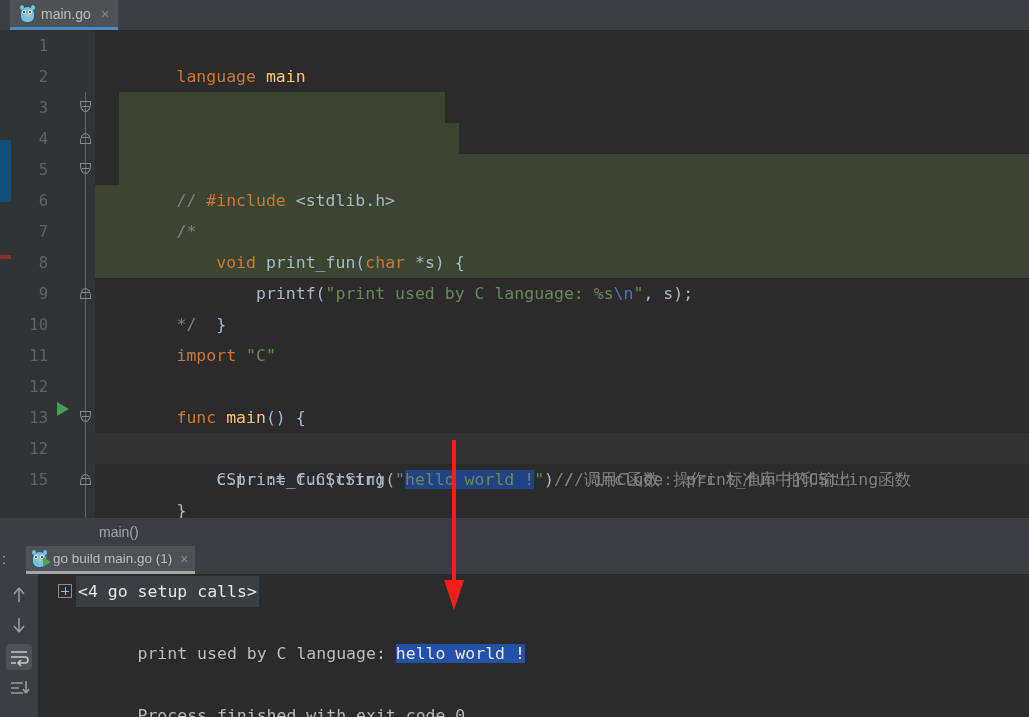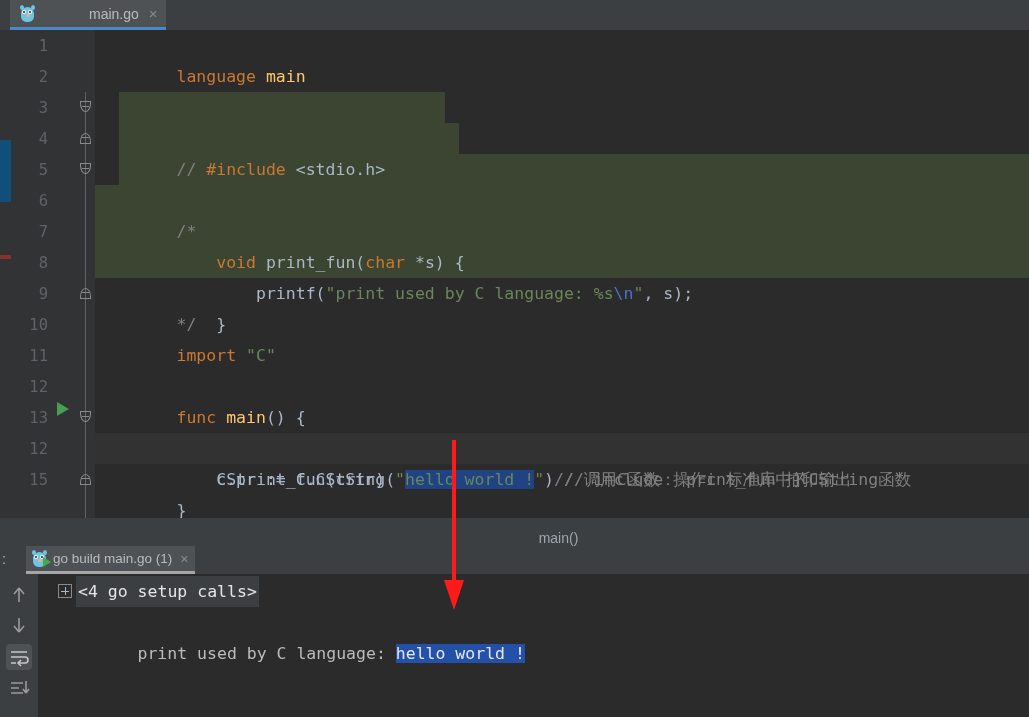--- a/index.html
+++ b/index.html
@@ -18,21 +18,21 @@
   }
   .tab {
     position: absolute; left: 10px; top: 0; height: 30px;
     display: flex; align-items: center; gap: 6px;
     padding: 0 8px 0 10px;
     background: #4e5254;
     border-bottom: 3px solid #4a88c7;
     font-family: "Liberation Sans", sans-serif;
     font-size: 14px; color: #bbbbbb;
   }
-  .tab-label { white-space: nowrap; margin-left: 48px; }
+  .tab-label { white-space: nowrap; }
   .tab-close {
     color: #8b8b8b; font-size: 15px; line-height: 1;
     margin-left: 4px; font-family: "Liberation Sans", sans-serif;
   }
 
   
   .gopher { position: relative; width: 15px; height: 16px; flex: 0 0 15px; }
   .gopher .body {
     position: absolute; left: 1px; top: 1px; width: 13px; height: 15px;
     background: #6ec5e6; border-radius: 7px 7px 6px 6px;
@@ -159,21 +159,21 @@
   .cmt { color: #808080; }
   .fn  { color: #ffc66d; }
   .id  { color: #a9b7c6; }
   .inc { color: #cc7832; }
   .hdr { color: #a9b7c6; }
   .sel { background: #214283; }
 
   
   .breadcrumb {
     position: absolute; left: 0; top: 518px; width: 1029px; height: 28px;
-    background: #3c3f41; display: flex; align-items: center; flex-direction: column;
+    background: #3c3f41; display: flex; align-items: center;
   }
   .bc-strip { width: 11px; height: 28px; background: #3c3f41; }
   .bc-text {
     font-family: "Liberation Sans", sans-serif; font-size: 14px;
     color: #9aa7b0; margin-left: 88px;
   }
 
   
   .ctabbar {
     position: absolute; left: 0; top: 546px; width: 1029px; height: 28px;
@@ -341,25 +341,25 @@
     <div class="code">
 
       <div class="cline" style="top:0px;">
         <span class="txt"><span class="kw">language</span> <span class="fn">main</span></span>
       </div>
 
       <div class="cline" style="top:31px;"></div>
 
       <div class="cline" style="top:62px;">
         <span class="greenbg" style="left:24px;width:326px;"></span>
-        <span class="txt"><span class="cmt">//</span> <span class="inc">#include</span> <span class="hdr">&lt;stdio.h&gt;</span></span>
       </div>
 
       <div class="cline" style="top:93px;">
         <span class="greenbg" style="left:24px;width:340px;"></span>
+        <span class="txt"><span class="cmt">//</span> <span class="inc">#include</span> <span class="hdr">&lt;stdlib.h&gt;</span></span>
       </div>
 
       <div class="cline" style="top:124px;">
         <span class="greenbg" style="left:24px;right:0;width:auto;"></span>
         <span class="txt"><span class="cmt">/*</span></span>
       </div>
 
       <div class="cline" style="top:155px;">
         <span class="greenbg" style="left:0;right:0;width:auto;"></span>
         <span class="txt">    <span class="kw">void</span> <span class="id">print_fun(</span><span class="kw">char</span><span class="id"> *s) {</span></span>
@@ -455,20 +455,23 @@
 
     <div class="ctext">
       <div class="crow" style="top:2px;">
         <span class="foldbox"></span>
         <span class="setupcalls">&lt;4 go setup calls&gt;</span>
       </div>
       <div class="crow" style="top:33px;left:20px;">
         <span>print used by C language: </span><span class="csel">hello world !</span>
       </div>
       <div class="crow" style="top:64px;left:20px;"></div>
+      <div class="crow" style="top:95px;left:20px;">
+        <span>Process finished with exit code 0</span>
+      </div>
     </div>
   </div>
 
   <div class="redarrow">
     <svg width="30" height="180" viewBox="0 0 30 180">
       <path d="M12 0 L12 140 L4 140 L14 170 L24 140 L16 140 L16 0 Z" fill="#ff1a1a"></path>
     </svg>
   </div>
 
 </div>

